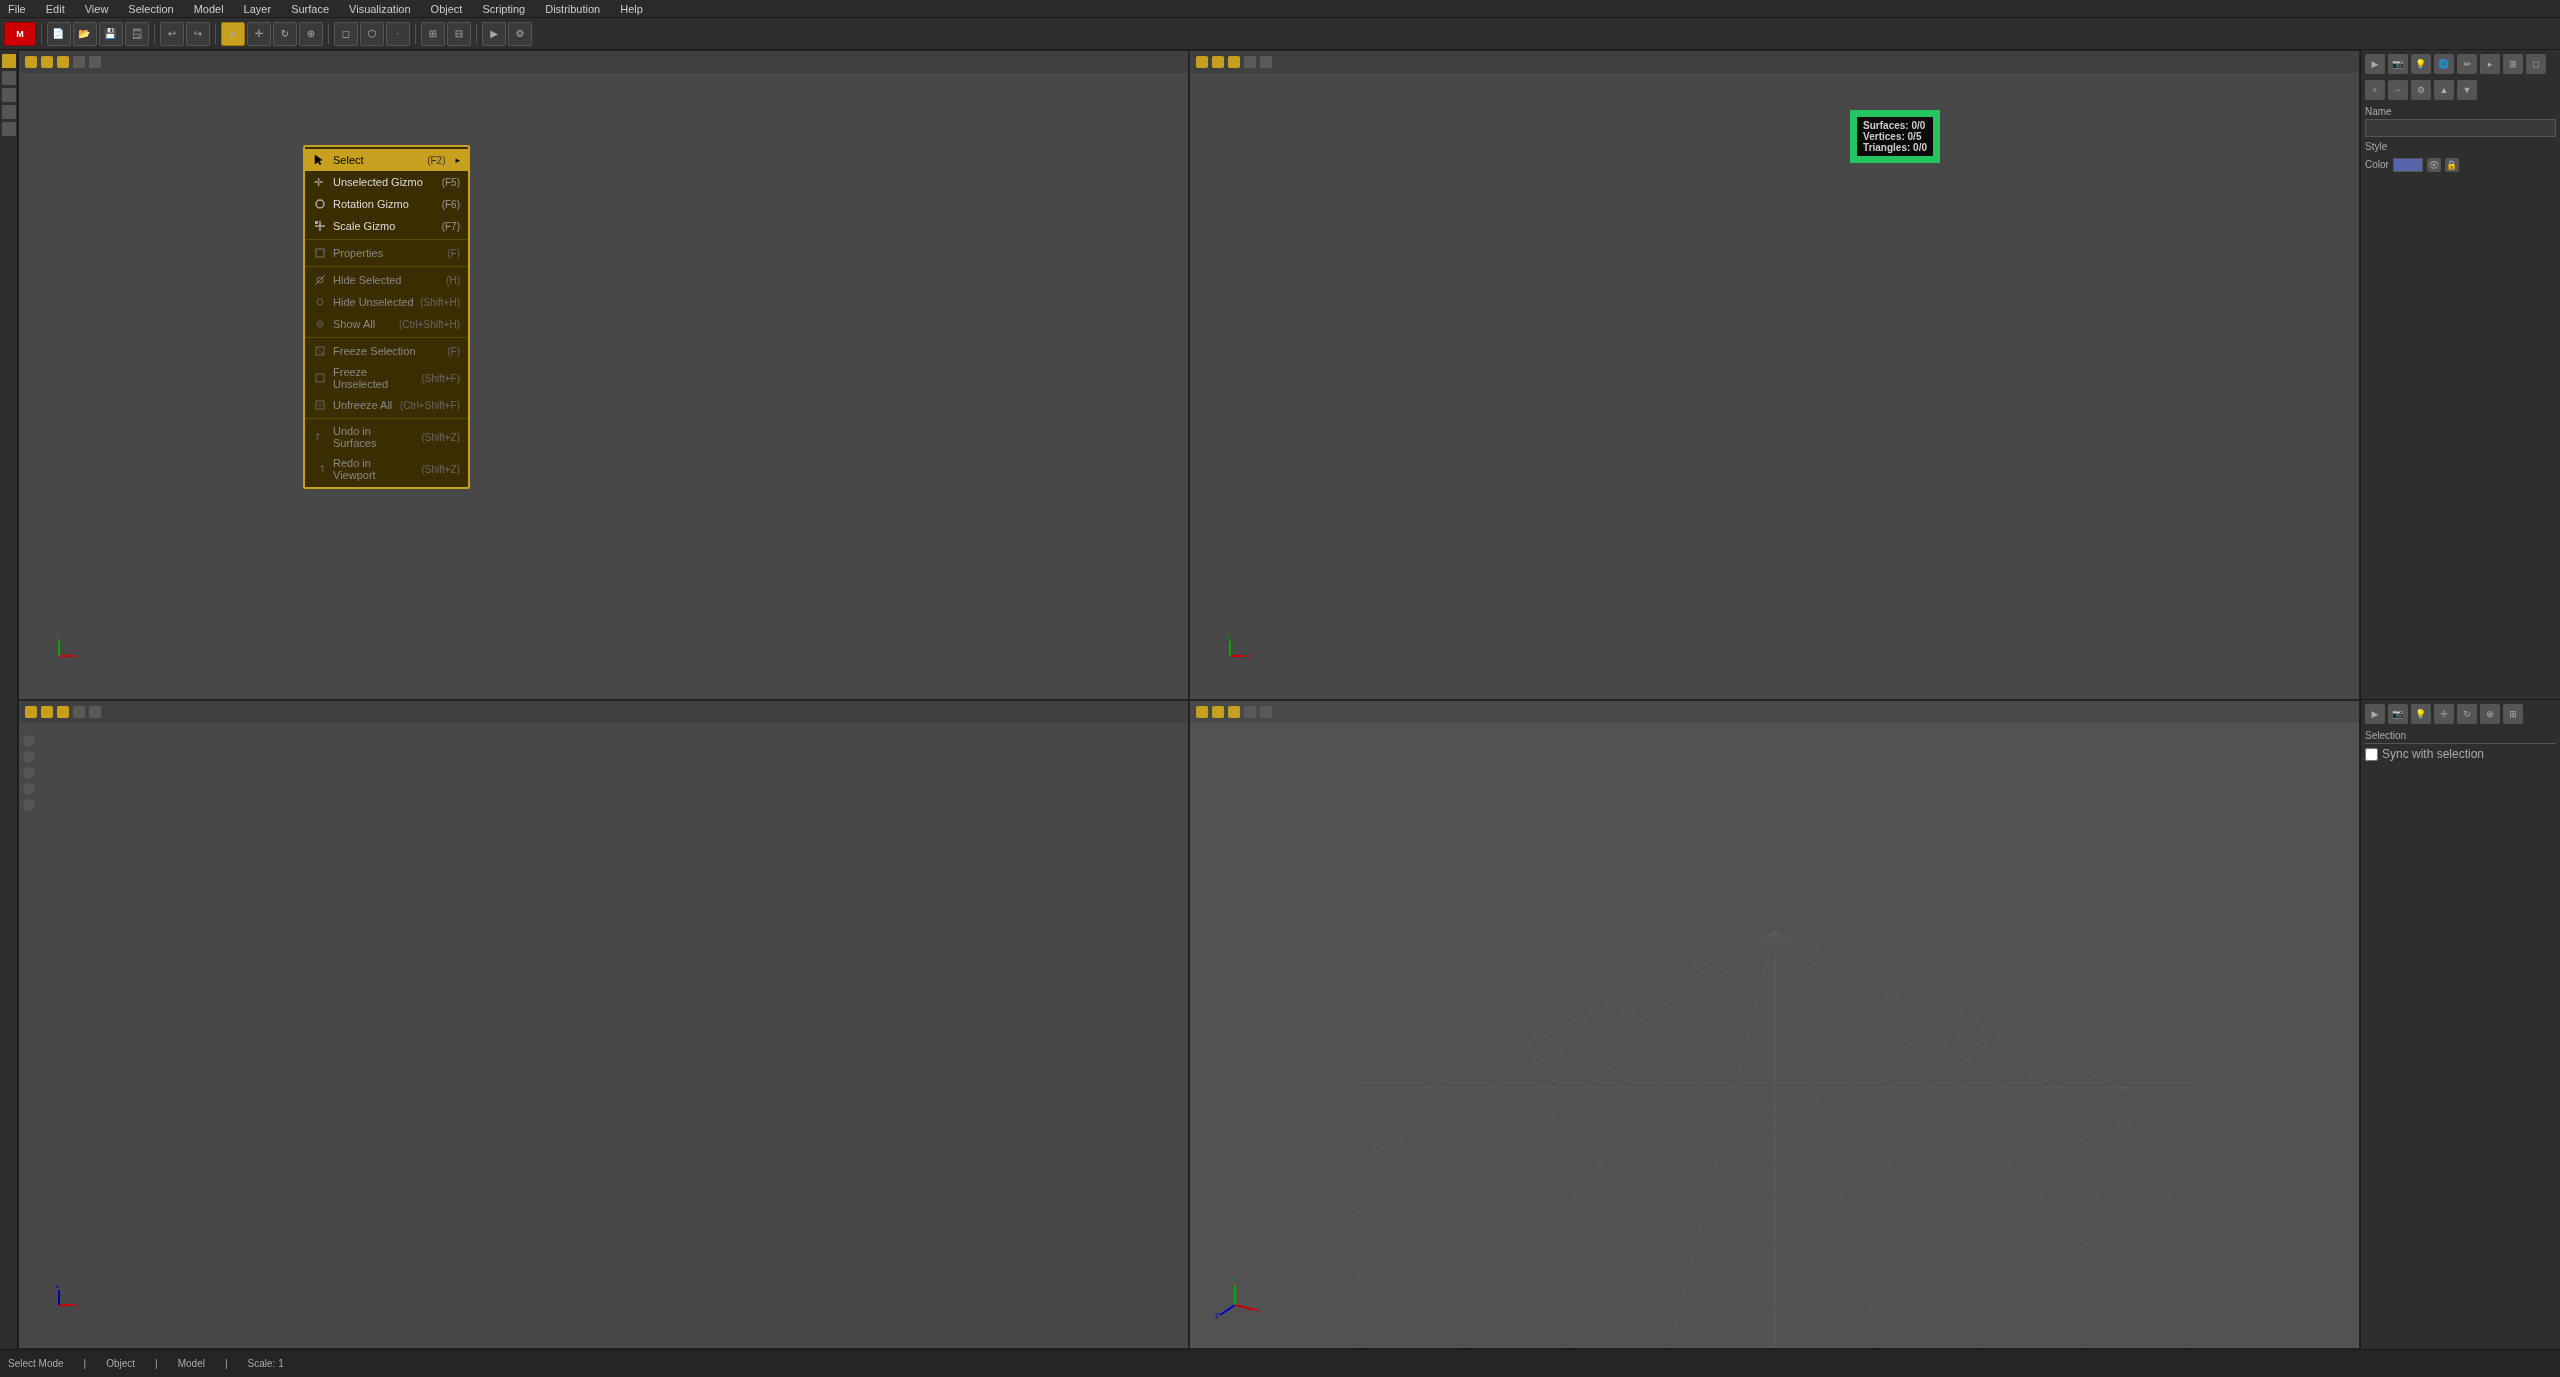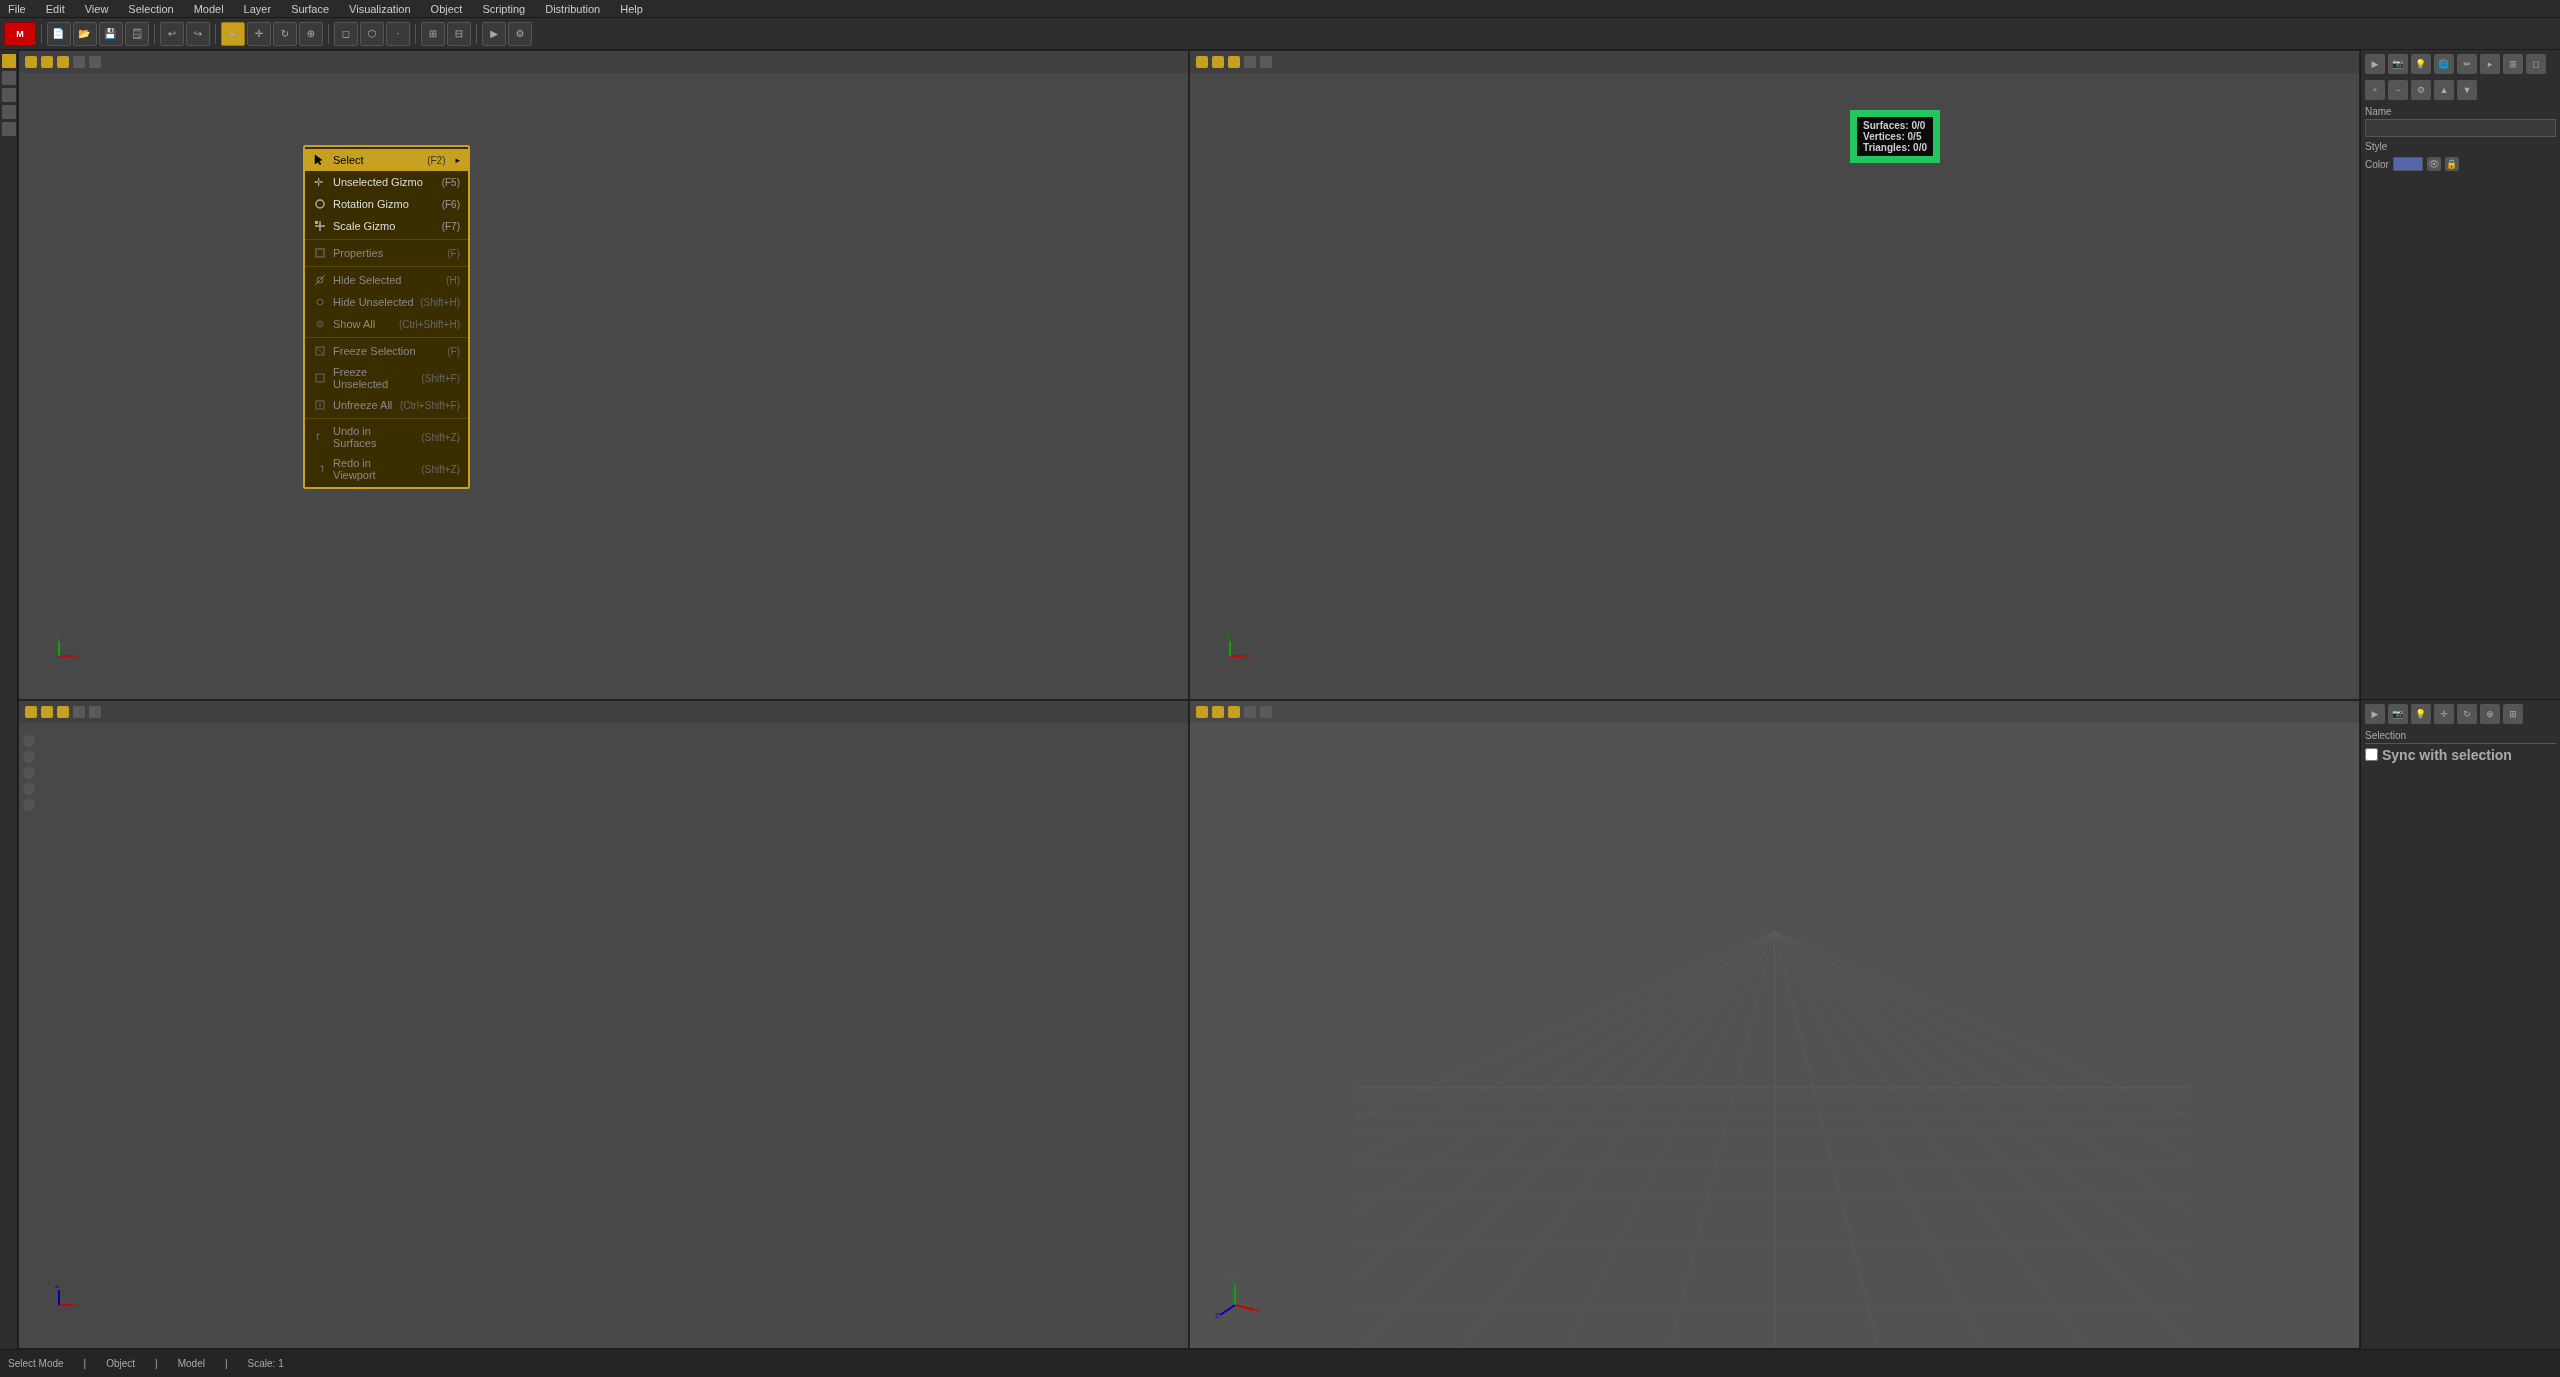--- a/index.html
+++ b/index.html
@@ -181,21 +181,21 @@
       height: 18px;
       background: #3a3a3a;
       border: 1px solid #555;
       color: #ccc;
       font-size: 10px;
       padding: 0 4px;
     }
 
     .rp-row {
       display: flex;
-      align-items: center;
+      align-items: flex-end;
       gap: 4px;
       margin: 3px 0;
     }
 
     
     #status-bar {
       width: 100%;
       height: 28px;
       background: #252525;
       border-top: 1px solid #1a1a1a;
@@ -675,21 +675,21 @@
         <div class="rp-icon">✛</div>
         <div class="rp-icon">↻</div>
         <div class="rp-icon">⊕</div>
         <div class="rp-icon">⊞</div>
       </div>
       <div style="margin-top:4px;">
         <div class="rp-label">Selection</div>
         <div style="width:100%; height:1px; background:#555; margin:2px 0;"></div>
         <div class="rp-row">
           <input type="checkbox" style="">
-          <span style="font-size:14px; color:#aaa;font-weight:bold;">Sync with selection</span>
+          <span style="font-size:12px; color:#aaa;">Sync with selection</span>
         </div>
       </div>
     </div>
   </div>
 </div>
 
 <div id="status-bar">
   <span>Select Mode</span>
   <span>|</span>
   <span>Object</span>

